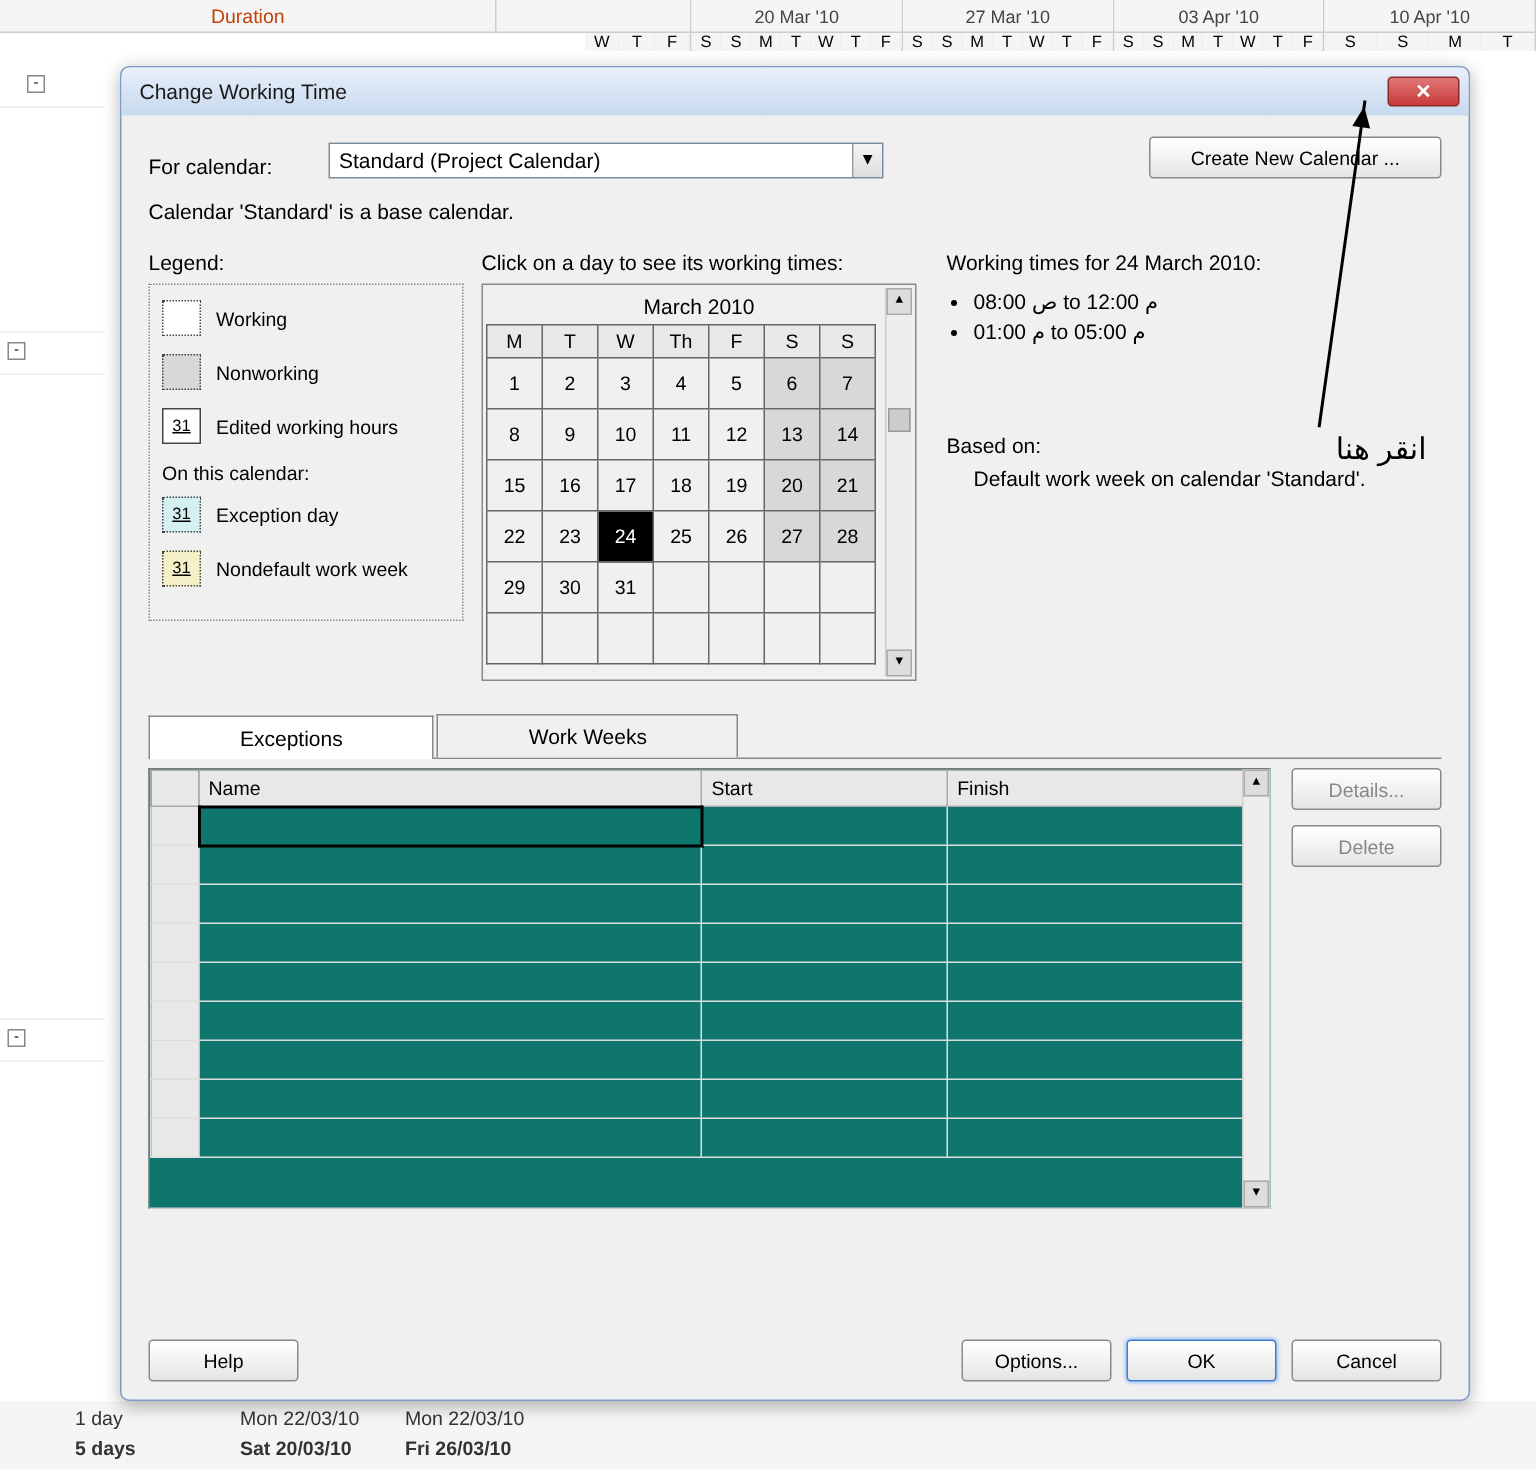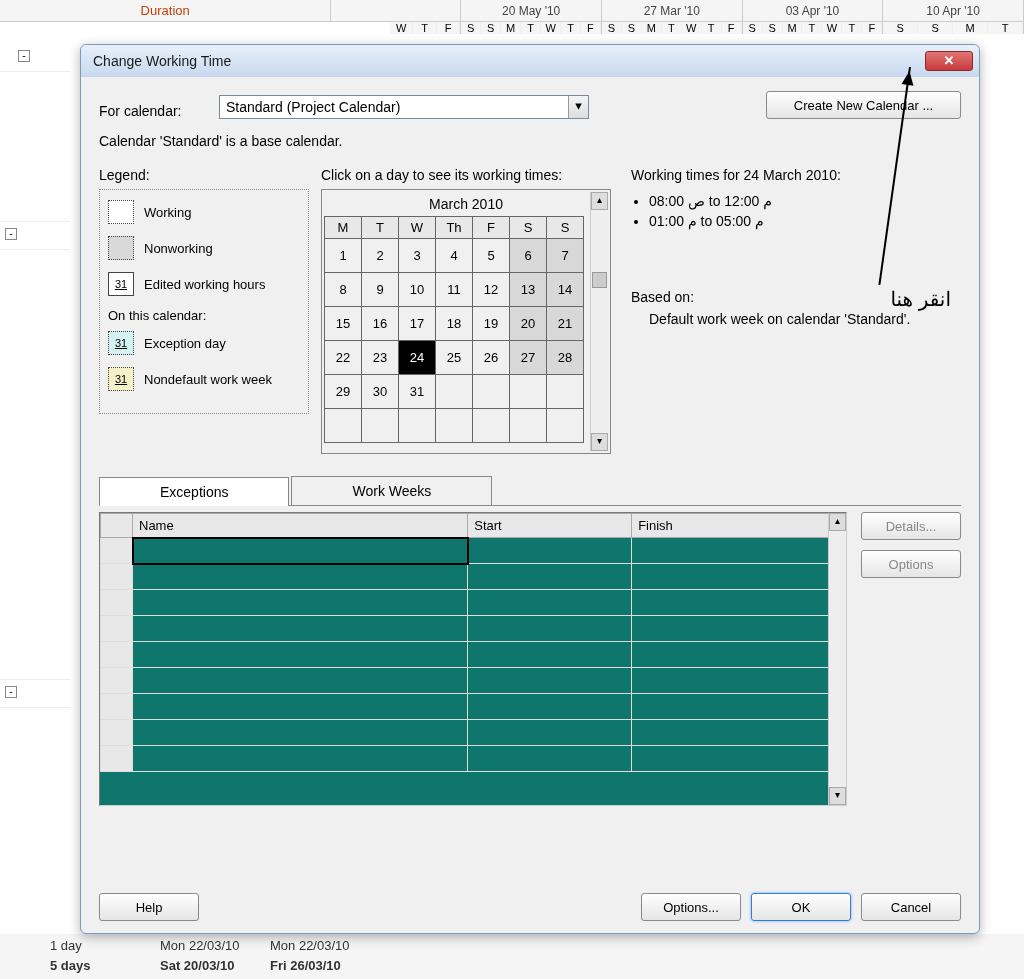--- a/index.html
+++ b/index.html
@@ -111,21 +111,21 @@
 <div class="bg-gantt-header" style="left:390px;">
   <div class="bg-gantt-col" style="width:80px">
     <div class="bg-gantt-date">&nbsp;</div>
     <div class="bg-gantt-days">
         <span>W</span>
         <span>T</span>
         <span>F</span>
       </div>
   </div>
   <div class="bg-gantt-col">
-    <div class="bg-gantt-date">20 May '10</div>
+    <div class="bg-gantt-date">20 Mar '10</div>
     <div class="bg-gantt-days">
         <span>S</span>
         <span>S</span>
         <span>M</span>
         <span>T</span>
         <span>W</span>
         <span>T</span>
         <span>F</span>
       </div>
   </div>
@@ -401,21 +401,21 @@
                 </tr>
               </tbody>
           </table>
           <div class="grid-scroll">
             <div class="sb-btn">▴</div>
             <div class="sb-btn sb-btm">▾</div>
           </div>
         </div>
         <div class="side-btns">
           <button disabled="">Details...</button>
-          <button disabled="">Options</button>
+          <button disabled="">Delete</button>
         </div>
       </div>
     </div>
 
     <div class="bottom-btns">
       <button>Help</button>
       <div class="spacer"></div>
       <button>Options...</button>
       <button class="btn-ok" style="margin-left:10px">OK</button>
       <button style="margin-left:10px">Cancel</button>

